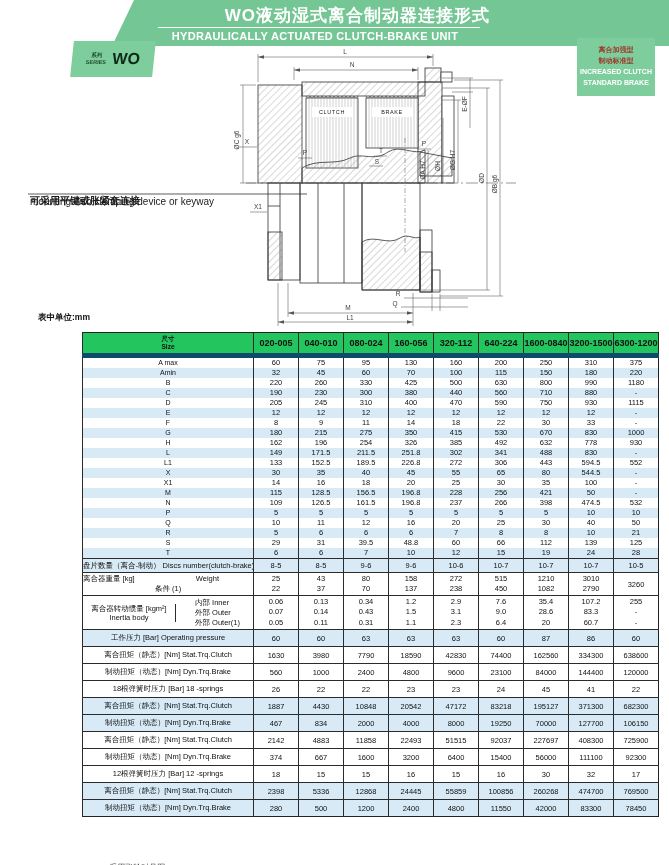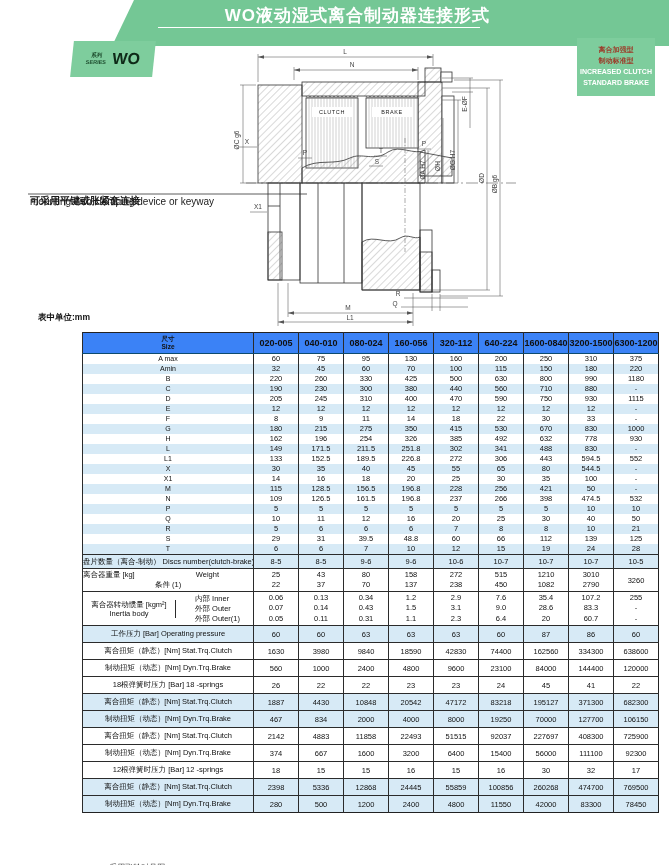--- a/index.html
+++ b/index.html
@@ -29,21 +29,21 @@
   .footnote{position:absolute;left:100px;top:862px;font-size:8px;color:#444;white-space:nowrap;}
   
   svg.drawing{position:absolute;left:0;top:0;}
   .dim-t{font-size:6.5px;fill:#444;}
   .part-t{font-size:5.5px;fill:#222;letter-spacing:.6px;}
   
   table.spec{position:absolute;left:82px;top:332px;width:576px;border-collapse:collapse;
              table-layout:fixed;border:1.4px solid #222;}
   table.spec td,table.spec th{border-left:.6px solid #2b2b2b;padding:0;text-align:center;
              font-weight:normal;overflow:hidden;white-space:nowrap;}
-  tr.hdr th{height:20px;font-size:9px;font-weight:bold;background:#3b82f6;border-bottom:1px solid #0c4a6e;}
+  tr.hdr th{height:20px;font-size:9px;font-weight:bold;background:#22c55e;border-bottom:5px solid #0c4a6e;}
   tr.hdr th.lbl{font-size:6.5px;line-height:1.25;}
   tr.dim td{height:10px;font-size:7.5px;line-height:10px;}
   tr.dim td.lbl{font-size:7px;}
   tr.shade{background:#d7eaf6;}
   tr.spec-row td{border-top:.7px solid #2b2b2b;font-size:7.5px;}
   td.speclbl{text-align:left;padding-left:5px;font-size:6.2px;}
   .h13{height:13px;} .h16{height:16px;} .h17{height:17px;} .h22{height:22px;} .h33{height:33px;}
   .two-line div{line-height:10px;font-size:7.5px;}
   .three-line div{line-height:10.5px;font-size:7.5px;}
   .wlbl1{display:flex;justify-content:space-between;padding-right:34px;line-height:10px;}
@@ -54,20 +54,21 @@
                  justify-content:center;text-align:left;padding-left:19px;line-height:10px;}
 </style>
 </head>
 <body>
 
 <div class="page">
 
   <div class="band"></div>
   <div class="title-cn">WO液动湿式离合制动器连接形式</div>
   <div class="title-rule"></div>
+  <div class="title-en">HYDRAULICALLY ACTUATED CLUTCH-BRAKE UNIT</div>
 
   <div class="series-box">
     <div class="series-labels">
       <div>系列</div>
       <div>SERIES</div>
     </div>
     <div class="series-code">WO</div>
   </div>
 
   <div class="variant-box">
@@ -597,21 +598,21 @@
           <td class="h16">63</td>
           <td class="h16">60</td>
           <td class="h16">87</td>
           <td class="h16">86</td>
           <td class="h16">60</td>
         </tr>
         <tr class="spec-row">
           <td class="speclbl h16">离合扭矩（静态）[Nm] Stat.Trq.Clutch</td>
           <td class="h16">1630</td>
           <td class="h16">3980</td>
-          <td class="h16">9840</td>
+          <td class="h16">7790</td>
           <td class="h16">18590</td>
           <td class="h16">42830</td>
           <td class="h16">74400</td>
           <td class="h16">162560</td>
           <td class="h16">334300</td>
           <td class="h16">638600</td>
         </tr>
         <tr class="spec-row">
           <td class="speclbl h16">制动扭矩（动态）[Nm] Dyn.Trq.Brake</td>
           <td class="h16">560</td>

